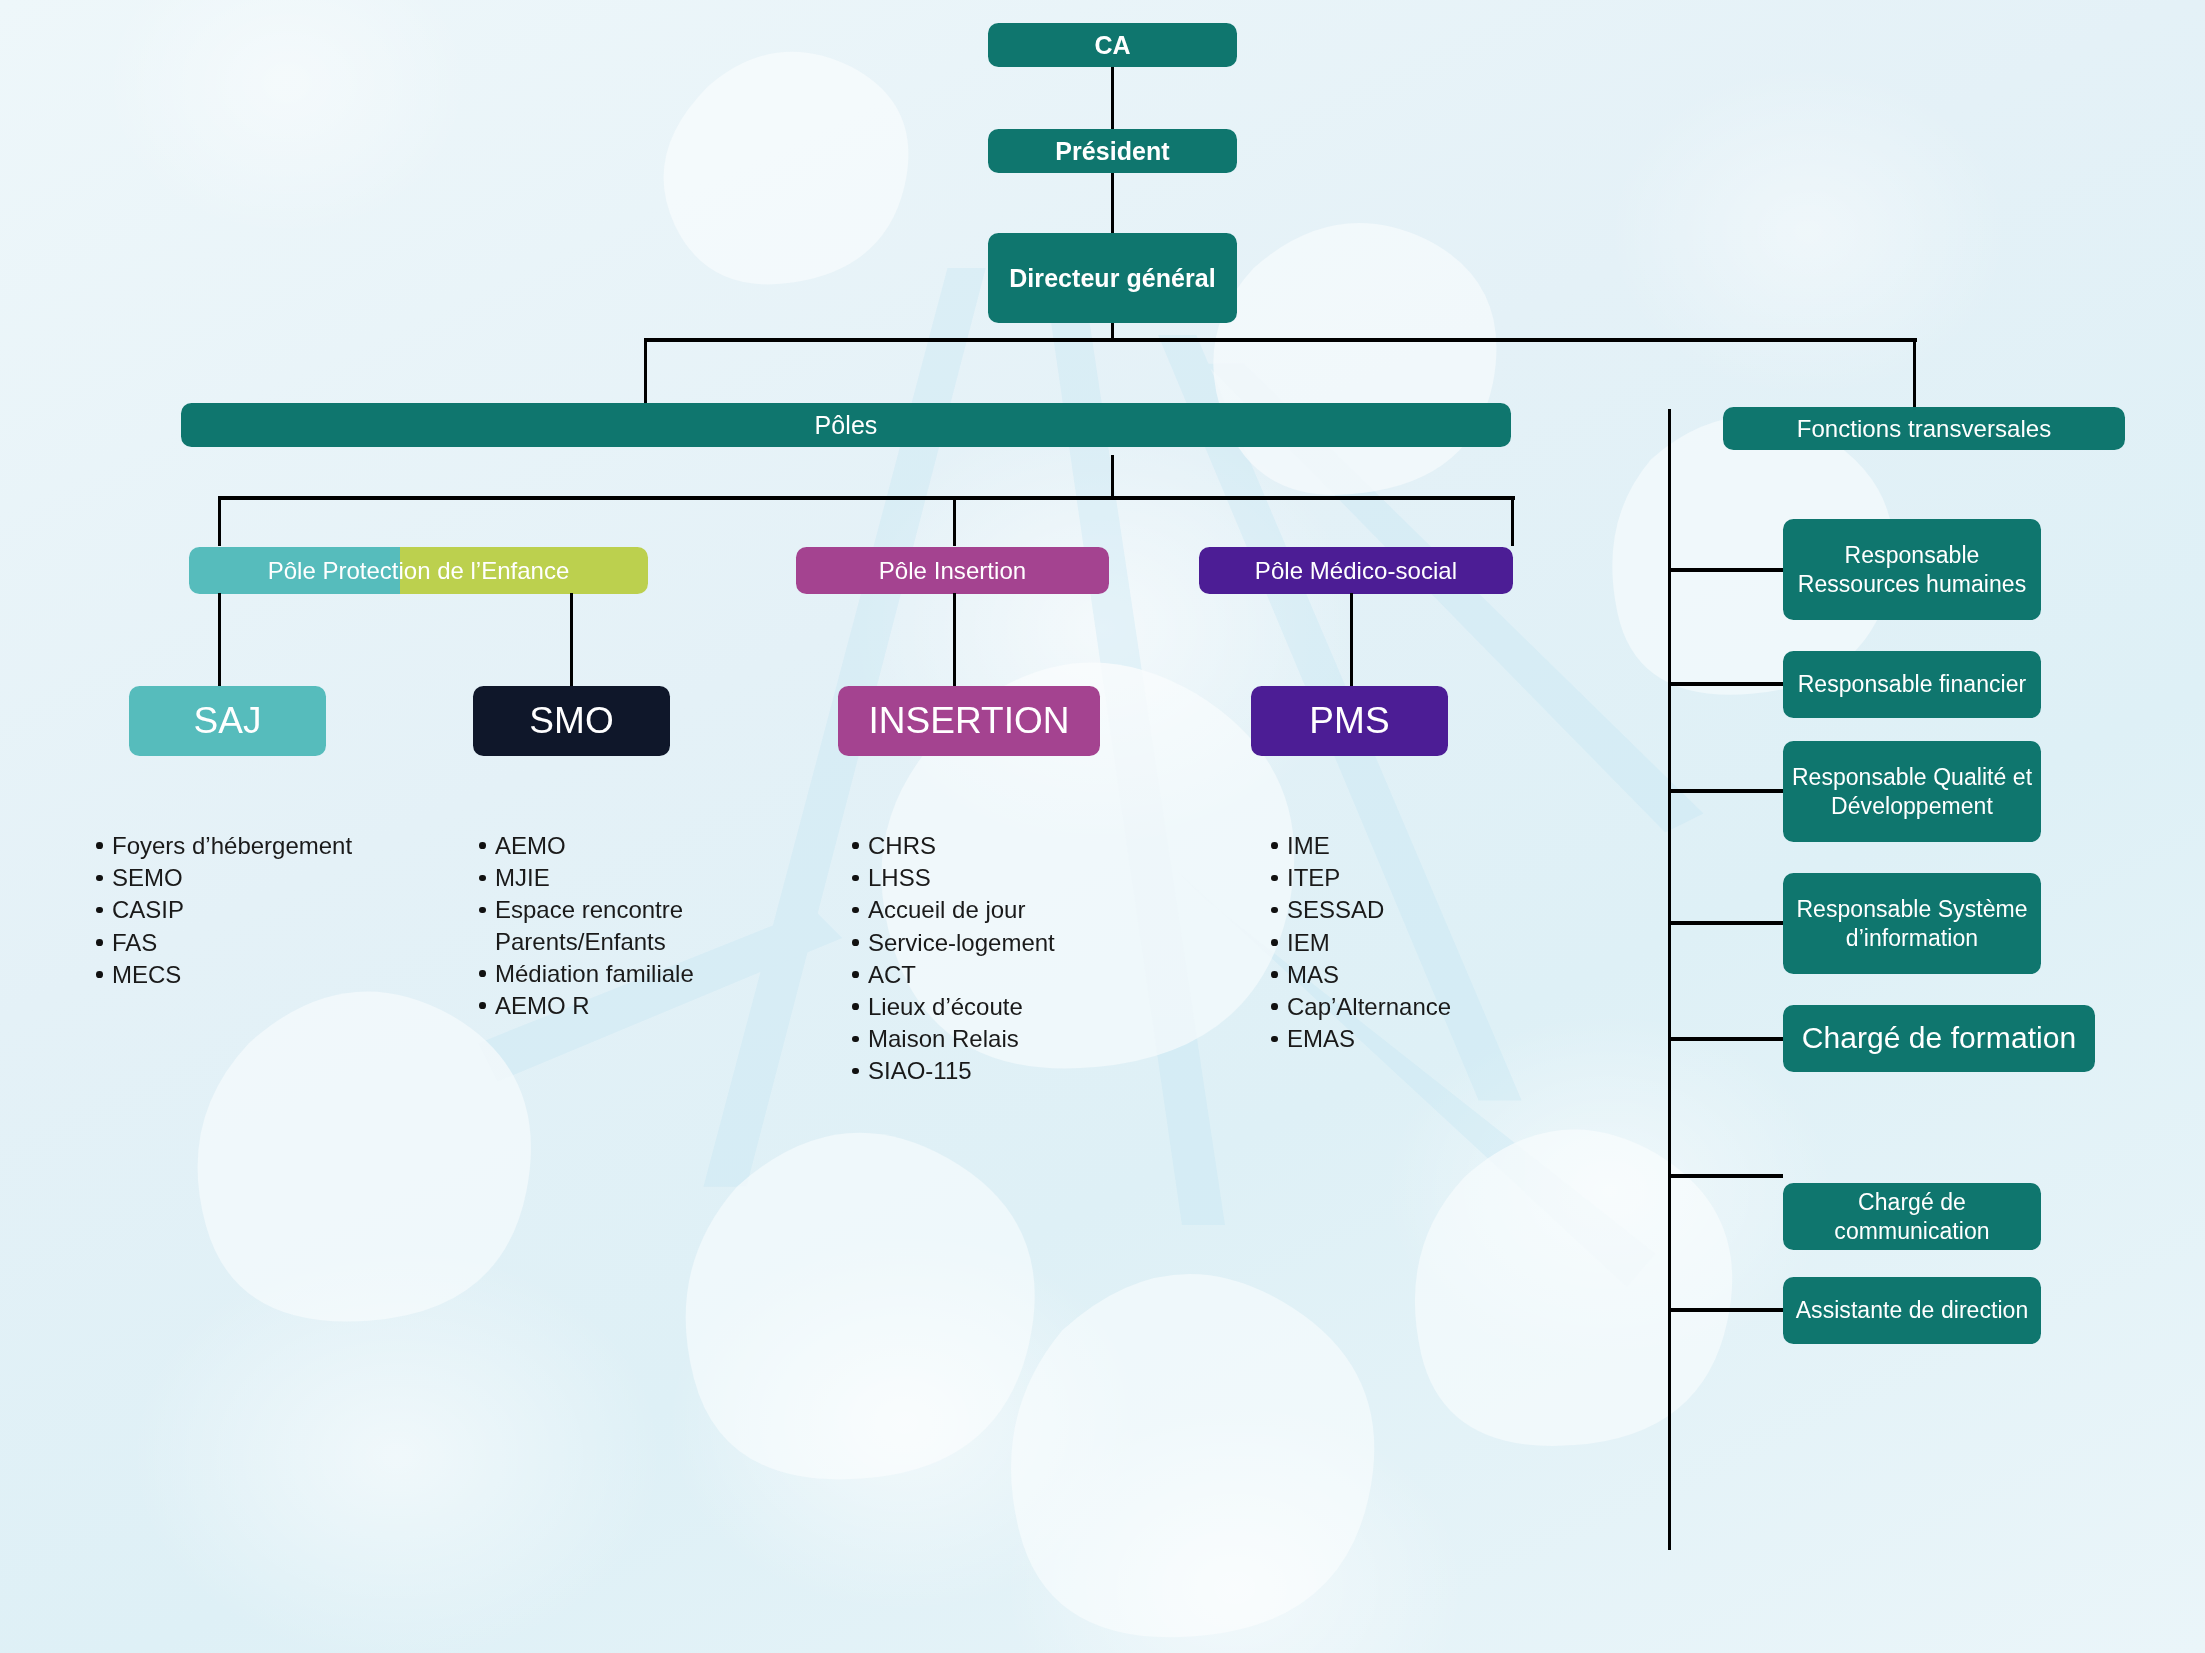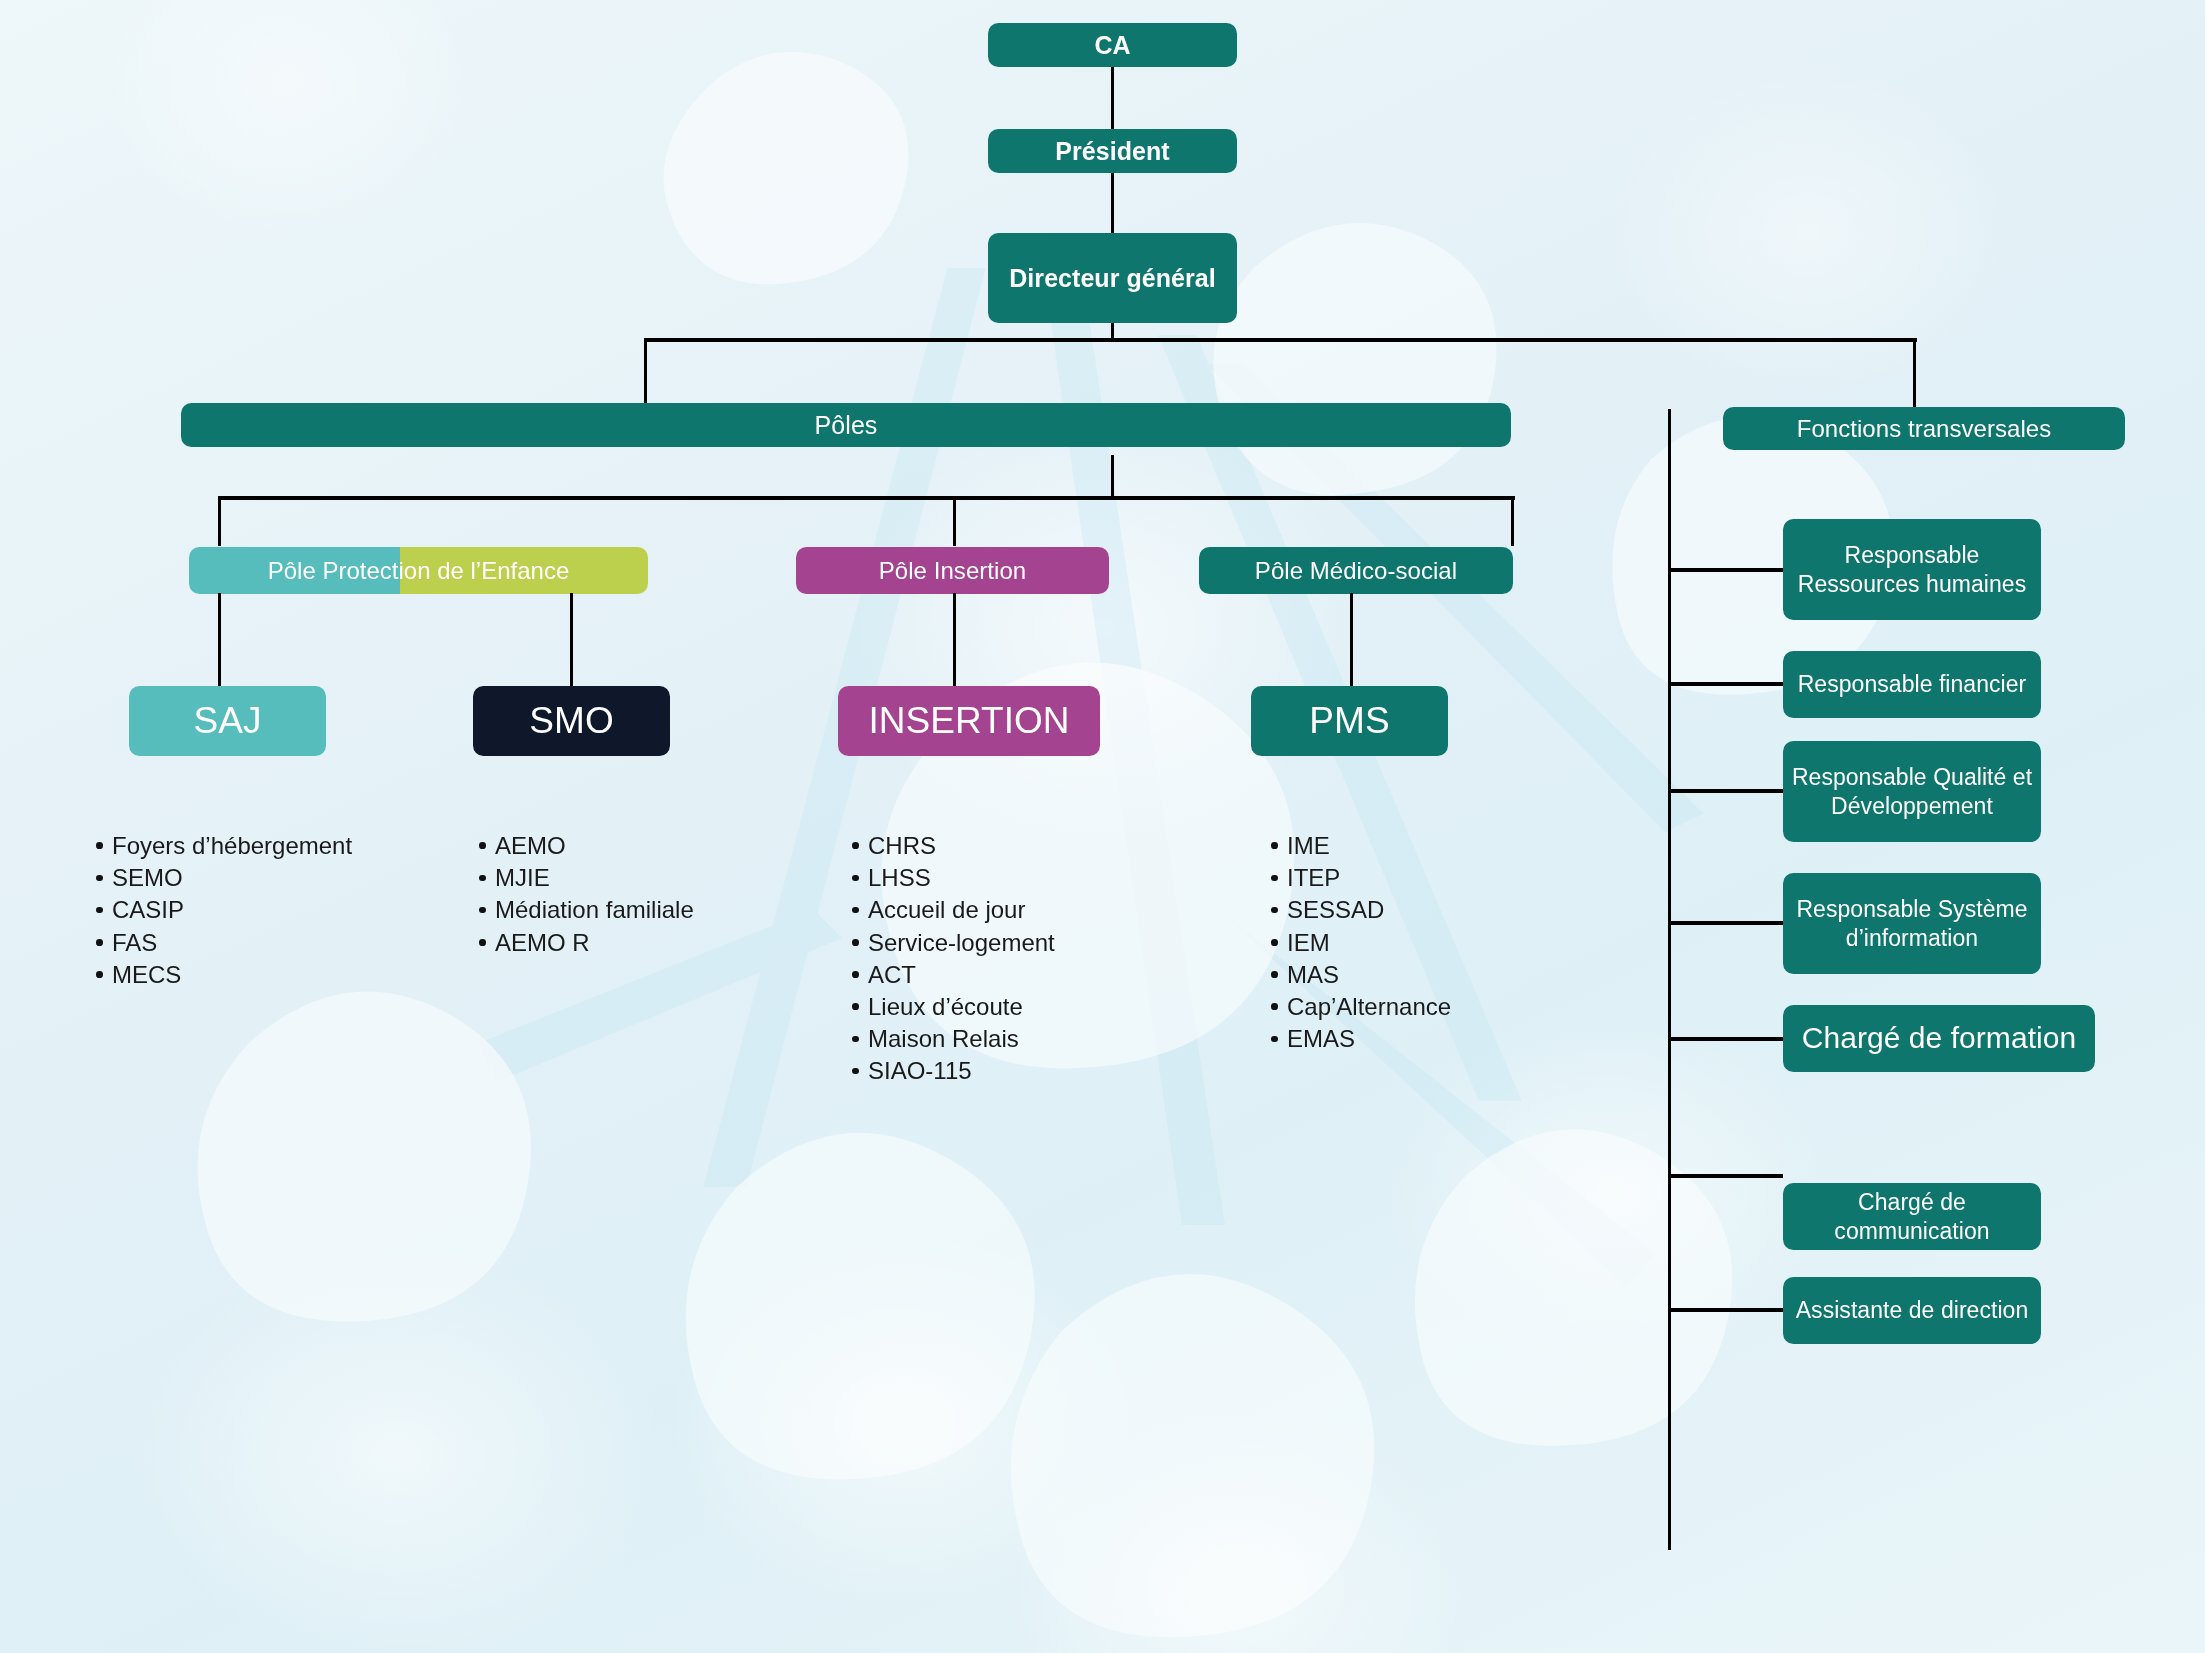--- a/index.html
+++ b/index.html
@@ -48,21 +48,21 @@
     color: #ffffff;
     border-radius: 10.5px;
     line-height: 1.22;
     padding: 2.9px 6.7px;
     letter-spacing: 0.05px;
   }
   .gray   { background: #0f766e; }
   .teal   { background: #56bcbc; }
   .green  { background: #0f172a; }
   .purple { background: #a44390; }
-  .orange { background: #0f766e; }
+  .orange { background: #4c1d95; }
 
   .bold { font-weight: bold; }
 
   
   .line { position: absolute; background: #000000; }
   .vline { width: 3.4px; }
   .hline { height: 3.8px; }
 
   
   .bullets {
@@ -182,20 +182,21 @@
     <li>Foyers d’hébergement</li>
     <li>SEMO</li>
     <li>CASIP</li>
     <li>FAS</li>
     <li>MECS</li>
   </ul>
 
 <ul class="bullets" style="left:476px; top:830px; width:287px;">
     <li>AEMO</li>
     <li>MJIE</li>
+    <li>Espace rencontre Parents/Enfants</li>
     <li>Médiation familiale</li>
     <li>AEMO R</li>
   </ul>
 
 <ul class="bullets" style="left:849px; top:830px; width:297px;">
     <li>CHRS</li>
     <li>LHSS</li>
     <li>Accueil de jour</li>
     <li>Service-logement</li>
     <li>ACT</li>

